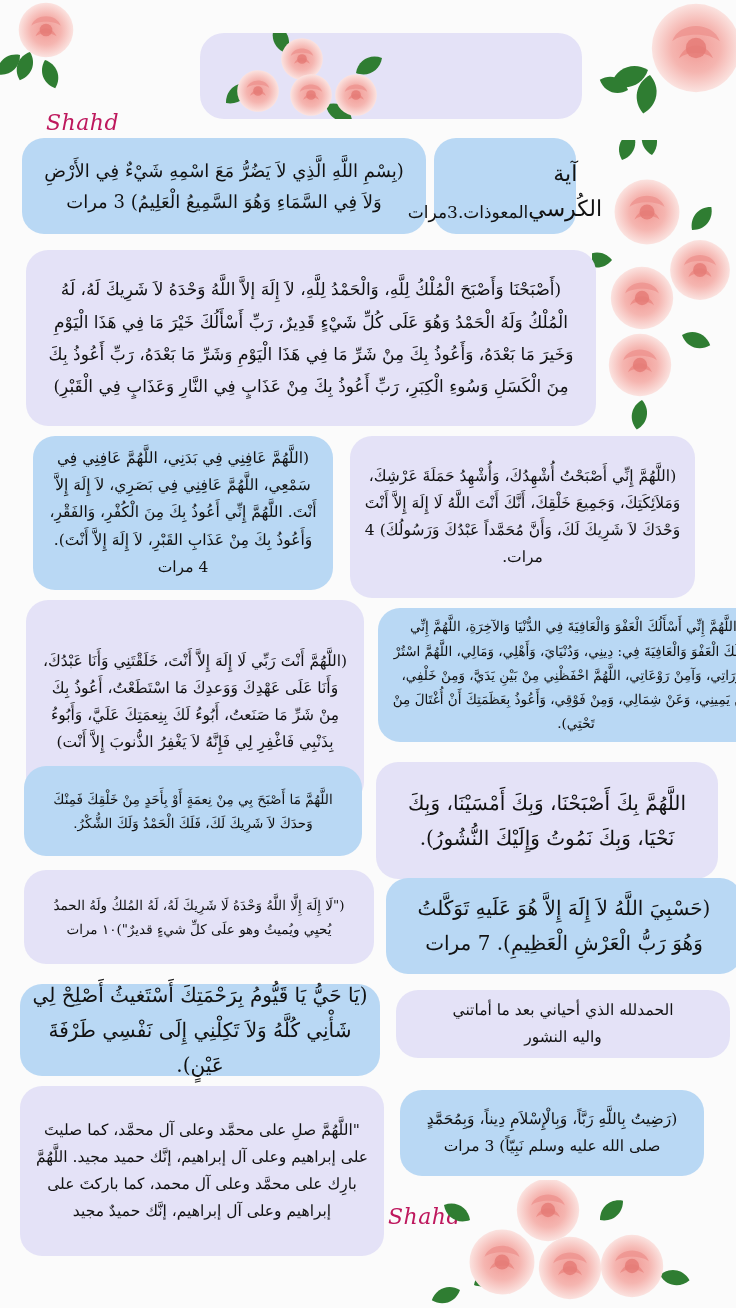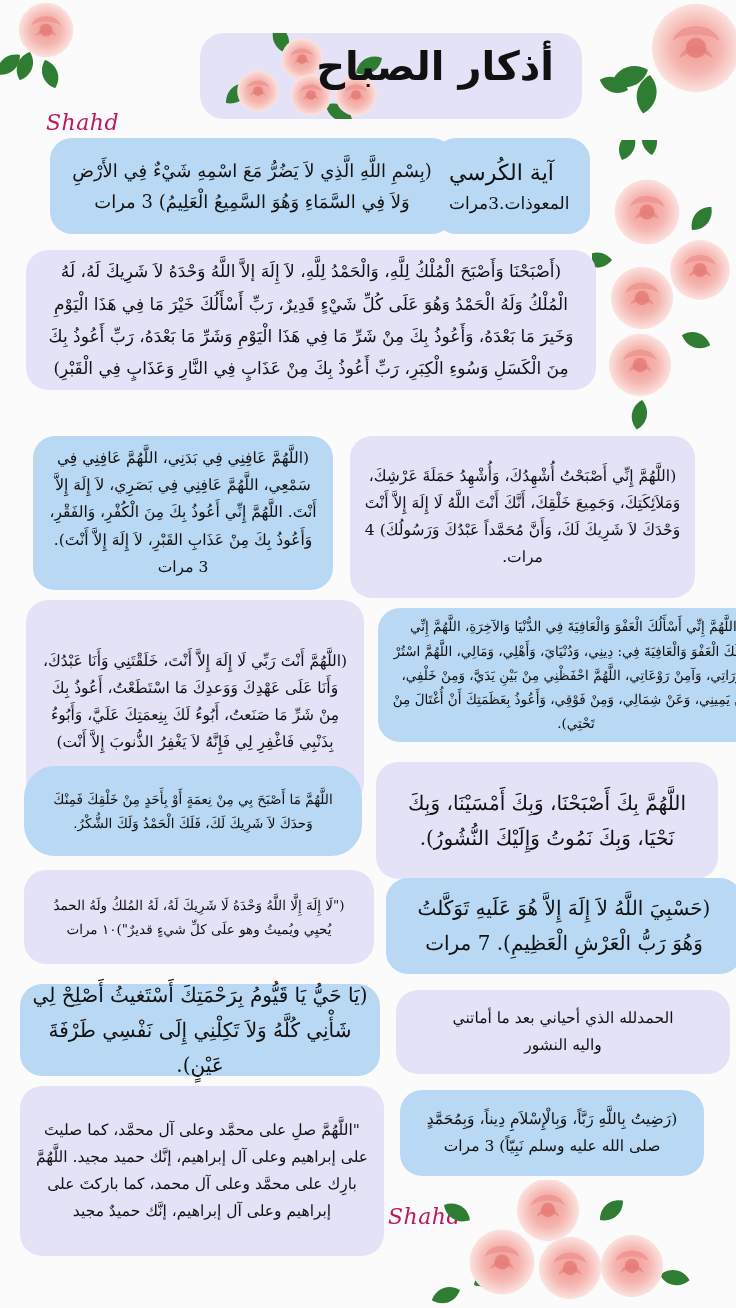--- a/index.html
+++ b/index.html
@@ -20,21 +20,21 @@
   }
   .title-text {
     position: absolute; right: 28px; top: 10px; font-size: 40px; direction: rtl;
     font-family: "DejaVu Sans", sans-serif; font-weight: bold; color: #111;
   }
   .sig {
     position: absolute; font-family: "DejaVu Serif", serif; font-style: italic;
     color: #be185d; font-size: 22px; letter-spacing: 0.5px;
   }
   .flower { position: absolute; }
-  .t18 { font-size: 18px; margin-left: 28px; }
+  .t18 { font-size: 18px; }
   .t17 { font-size: 17px; }
   .t16 { font-size: 15.5px; }
   .t14 { font-size: 13.5px; line-height: 1.8; }
   .t20 { font-size: 20px; }
   .t22 { font-size: 22px; }
 </style>
 </head>
 <body>
 
 <svg width="0" height="0" style="position:absolute">
@@ -76,84 +76,83 @@
   <svg width="190" height="86" viewBox="0 0 190 86" style="position:absolute;left:6px;top:0;">
     <use href="#leaf" transform="translate(20,70) rotate(-40)"></use>
     <use href="#leaf" transform="translate(80,20) rotate(-110)"></use>
     <use href="#leaf" transform="translate(150,40) rotate(-30)"></use>
     <use href="#leaf" transform="translate(120,72) rotate(30)"></use>
     <use href="#rose" transform="translate(52,58) scale(0.8)"></use>
     <use href="#rose" transform="translate(96,26) scale(0.8)"></use>
     <use href="#rose" transform="translate(105,62) scale(0.8)"></use>
     <use href="#rose" transform="translate(150,62) scale(0.8)"></use>
   </svg>
-  <div class="title-text">أذكار الصباح</div>
 </div>
 
 <div class="sig" style="left:46px;top:110px;">Shahd</div>
 
 <div class="box blue t18" style="left:22px;top:138px;width:404px;height:96px;">
   <span>(بِسْمِ اللَّهِ الَّذِي لاَ يَضُرُّ مَعَ اسْمِهِ شَيْءٌ فِي الأَرْضِ وَلاَ فِي السَّمَاءِ وَهُوَ السَّمِيعُ الْعَلِيمُ) 3 مرات</span>
 </div>
-<div class="box blue" style="left:434px;top:138px;width:156px;height:96px;flex-direction:column;align-items:flex-end;padding:8px 15px;line-height:1.6;">
+<div class="box blue" style="left:434px;top:138px;width:142px;height:96px;flex-direction:row;align-items:flex-end;padding:8px 15px;line-height:1.6;">
   <span class="t22">آية الكُرسي</span>
   <span class="t17">المعوذات.3مرات</span>
 </div>
 
 <div class="flower" style="left:592px;top:140px;">
   <svg width="144" height="290" viewBox="0 0 144 290">
     <use href="#leaf" transform="translate(30,20) rotate(-70)"></use>
     <use href="#leaf" transform="translate(60,15) rotate(-100)"></use>
     <use href="#leaf" transform="translate(100,90) rotate(-50)"></use>
     <use href="#leaf" transform="translate(20,120) rotate(180)"></use>
     <use href="#leaf" transform="translate(90,195) rotate(20)"></use>
     <use href="#leaf" transform="translate(50,260) rotate(100)"></use>
     <use href="#rose" transform="translate(55,72) scale(1.25)"></use>
     <use href="#rose" transform="translate(108,130) scale(1.15)"></use>
     <use href="#rose" transform="translate(50,158) scale(1.2)"></use>
     <use href="#rose" transform="translate(48,225) scale(1.2)"></use>
   </svg>
 </div>
 
-<div class="box lav t17" style="left:26px;top:250px;width:570px;height:140px;padding:8px 18px;line-height:1.9;">
+<div class="box lav t17" style="left:26px;top:250px;width:570px;height:176px;padding:8px 18px;line-height:1.9;">
   <span>(أَصْبَحْنَا وَأَصْبَحَ الْمُلْكُ لِلَّهِ، وَالْحَمْدُ لِلَّهِ، لاَ إِلَهَ إلاَّ اللَّهُ وَحْدَهُ لاَ شَرِيكَ لَهُ، لَهُ الْمُلْكُ وَلَهُ الْحَمْدُ وَهُوَ عَلَى كُلِّ شَيْءٍ قَدِيرٌ، رَبِّ أَسْأَلُكَ خَيْرَ مَا فِي هَذَا الْيَوْمِ وَخَيرَ مَا بَعْدَهُ، وَأَعُوذُ بِكَ مِنْ شَرِّ مَا فِي هَذَا الْيَوْمِ وَشَرِّ مَا بَعْدَهُ، رَبِّ أَعُوذُ بِكَ مِنَ الْكَسَلِ وَسُوءِ الْكِبَرِ، رَبِّ أَعُوذُ بِكَ مِنْ عَذَابٍ فِي النَّارِ وَعَذَابٍ فِي الْقَبْرِ)</span>
 </div>
 
 <div class="box blue t16" style="left:33px;top:436px;width:300px;height:154px;">
-  <span>(اللَّهُمَّ عَافِنِي فِي بَدَنِي، اللَّهُمَّ عَافِنِي فِي سَمْعِي، اللَّهُمَّ عَافِنِي فِي بَصَرِي، لاَ إِلَهَ إِلاَّ أَنْتَ. اللَّهُمَّ إِنِّي أَعُوذُ بِكَ مِنَ الْكُفْرِ، وَالفَقْرِ، وَأَعُوذُ بِكَ مِنْ عَذَابِ القَبْرِ، لاَ إِلَهَ إِلاَّ أَنْتَ). 3 مرات</span>
+  <span>(اللَّهُمَّ عَافِنِي فِي بَدَنِي، اللَّهُمَّ عَافِنِي فِي سَمْعِي، اللَّهُمَّ عَافِنِي فِي بَصَرِي، لاَ إِلَهَ إِلاَّ أَنْتَ. اللَّهُمَّ إِنِّي أَعُوذُ بِكَ مِنَ الْكُفْرِ، وَالفَقْرِ، وَأَعُوذُ بِكَ مِنْ عَذَابِ القَبْرِ، لاَ إِلَهَ إِلاَّ أَنْتَ). 4 مرات</span>
 </div>
 <div class="box lav t16" style="left:350px;top:436px;width:345px;height:162px;">
   <span>(اللَّهُمَّ إِنِّي أَصْبَحْتُ أُشْهِدُكَ، وَأُشْهِدُ حَمَلَةَ عَرْشِكَ، وَمَلاَئِكَتِكَ، وَجَمِيعَ خَلْقِكَ، أَنَّكَ أَنْتَ اللَّهُ لَا إِلَهَ إِلاَّ أَنْتَ وَحْدَكَ لاَ شَرِيكَ لَكَ، وَأَنَّ مُحَمَّداً عَبْدُكَ وَرَسُولُكَ) 4 مرات.</span>
 </div>
 
 <div class="box lav t16" style="left:26px;top:600px;width:338px;height:204px;">
   <span>(اللَّهُمَّ أَنْتَ رَبِّي لَا إِلَهَ إِلاَّ أَنْتَ، خَلَقْتَنِي وَأَنَا عَبْدُكَ، وَأَنَا عَلَى عَهْدِكَ وَوَعدِكَ مَا اسْتَطَعْتُ، أَعُوذُ بِكَ مِنْ شَرِّ مَا صَنَعتُ، أَبُوءُ لَكَ بِنِعمَتِكَ عَلَيَّ، وَأَبُوءُ بِذَنْبِي فَاغْفِرِ لِي فَإِنَّهُ لاَ يَغْفِرُ الذُّنوبَ إِلاَّ أَنْت)</span>
 </div>
 <div class="box blue t14" style="left:378px;top:608px;width:396px;height:134px;">
   <span>(اللَّهُمَّ إِنِّي أَسْأَلُكَ الْعَفْوَ وَالْعَافِيَةَ فِي الدُّنْيَا وَالآخِرَةِ، اللَّهُمَّ إِنِّي أَسْأَلُكَ الْعَفْوَ وَالْعَافِيَةَ فِي: دِينِي، وَدُنْيَايَ، وَأَهْلِي، وَمَالِي، اللَّهُمَّ اسْتُرْ عَوْرَاتِي، وَآمِنْ رَوْعَاتِي، اللَّهُمَّ احْفَظْنِي مِنْ بَيْنِ يَدَيَّ، وَمِنْ خَلْفِي، وَعَنْ يَمِينِي، وَعَنْ شِمَالِي، وَمِنْ فَوْقِي، وَأَعُوذُ بِعَظَمَتِكَ أَنْ أُغْتَالَ مِنْ تَحْتِي).</span>
 </div>
 
-<div class="box blue t14" style="left:24px;top:766px;width:338px;height:90px;border-radius:31px;">
+<div class="box blue t14" style="left:24px;top:766px;width:338px;height:90px;">
   <span>اللَّهُمَّ مَا أَصْبَحَ بِي مِنْ نِعمَةٍ أَوْ بِأَحَدٍ مِنْ خَلْقِكَ فَمِنْكَ وَحدَكَ لاَ شَرِيكَ لَكَ، فَلَكَ الْحَمْدُ وَلَكَ الشُّكْرُ.</span>
 </div>
 <div class="box lav t20" style="left:376px;top:762px;width:342px;height:117px;">
   <span>اللَّهُمَّ بِكَ أَصْبَحْنَا، وَبِكَ أَمْسَيْنَا، وَبِكَ نَحْيَا، وَبِكَ نَمُوتُ وَإِلَيْكَ النُّشُورُ).</span>
 </div>
 
 <div class="box lav t14" style="left:24px;top:870px;width:350px;height:94px;">
   <span>("لَا إِلَهَ إِلَّا اللَّهُ وَحْدَهُ لَا شَرِيكَ لَهُ، لَهُ المُلكُ ولَهُ الحمدُ يُحيِي ويُميتُ وهو علَى كلِّ شيءٍ قديرٌ")١٠ مرات</span>
 </div>
 <div class="box blue t20" style="left:386px;top:878px;width:356px;height:96px;">
   <span>(حَسْبِيَ اللَّهُ لاَ إِلَهَ إِلاَّ هُوَ عَلَيهِ تَوَكَّلتُ وَهُوَ رَبُّ الْعَرْشِ الْعَظِيمِ). 7 مرات</span>
 </div>
 
 <div class="box blue t20" style="left:20px;top:984px;width:360px;height:92px;padding:6px 10px;">
   <span>(يَا حَيُّ يَا قَيُّومُ بِرَحْمَتِكَ أَسْتَغيثُ أَصْلِحْ لِي شَأْنِي كُلَّهُ وَلاَ تَكِلْنِي إِلَى نَفْسِي طَرْفَةَ عَيْنٍ).</span>
 </div>
-<div class="box lav t16" style="left:396px;top:990px;width:334px;height:84px;padding:6px 44px;">
+<div class="box lav t16" style="left:396px;top:990px;width:334px;height:68px;padding:6px 44px;">
   <span>الحمدلله الذي أحياني بعد ما أماتني واليه النشور</span>
 </div>
 
 <div class="box lav t16" style="left:20px;top:1086px;width:364px;height:170px;">
   <span>"اللَّهُمَّ صلِ على محمَّد وعلى آل محمَّد، كما صليتَ على إبراهيم وعلى آل إبراهيم، إنَّك حميد مجيد. اللَّهُمَّ بارِك على محمَّد وعلى آل محمد، كما باركتَ على إبراهيم وعلى آل إبراهيم، إنَّك حميدٌ مجيد</span>
 </div>
 <div class="box blue t16" style="left:400px;top:1090px;width:304px;height:86px;">
   <span>(رَضِيتُ بِاللَّهِ رَبَّاً، وَبِالْإِسْلاَمِ دِيناً، وَبِمُحَمَّدٍ صلى الله عليه وسلم نَبِيّاً) 3 مرات</span>
 </div>
 

